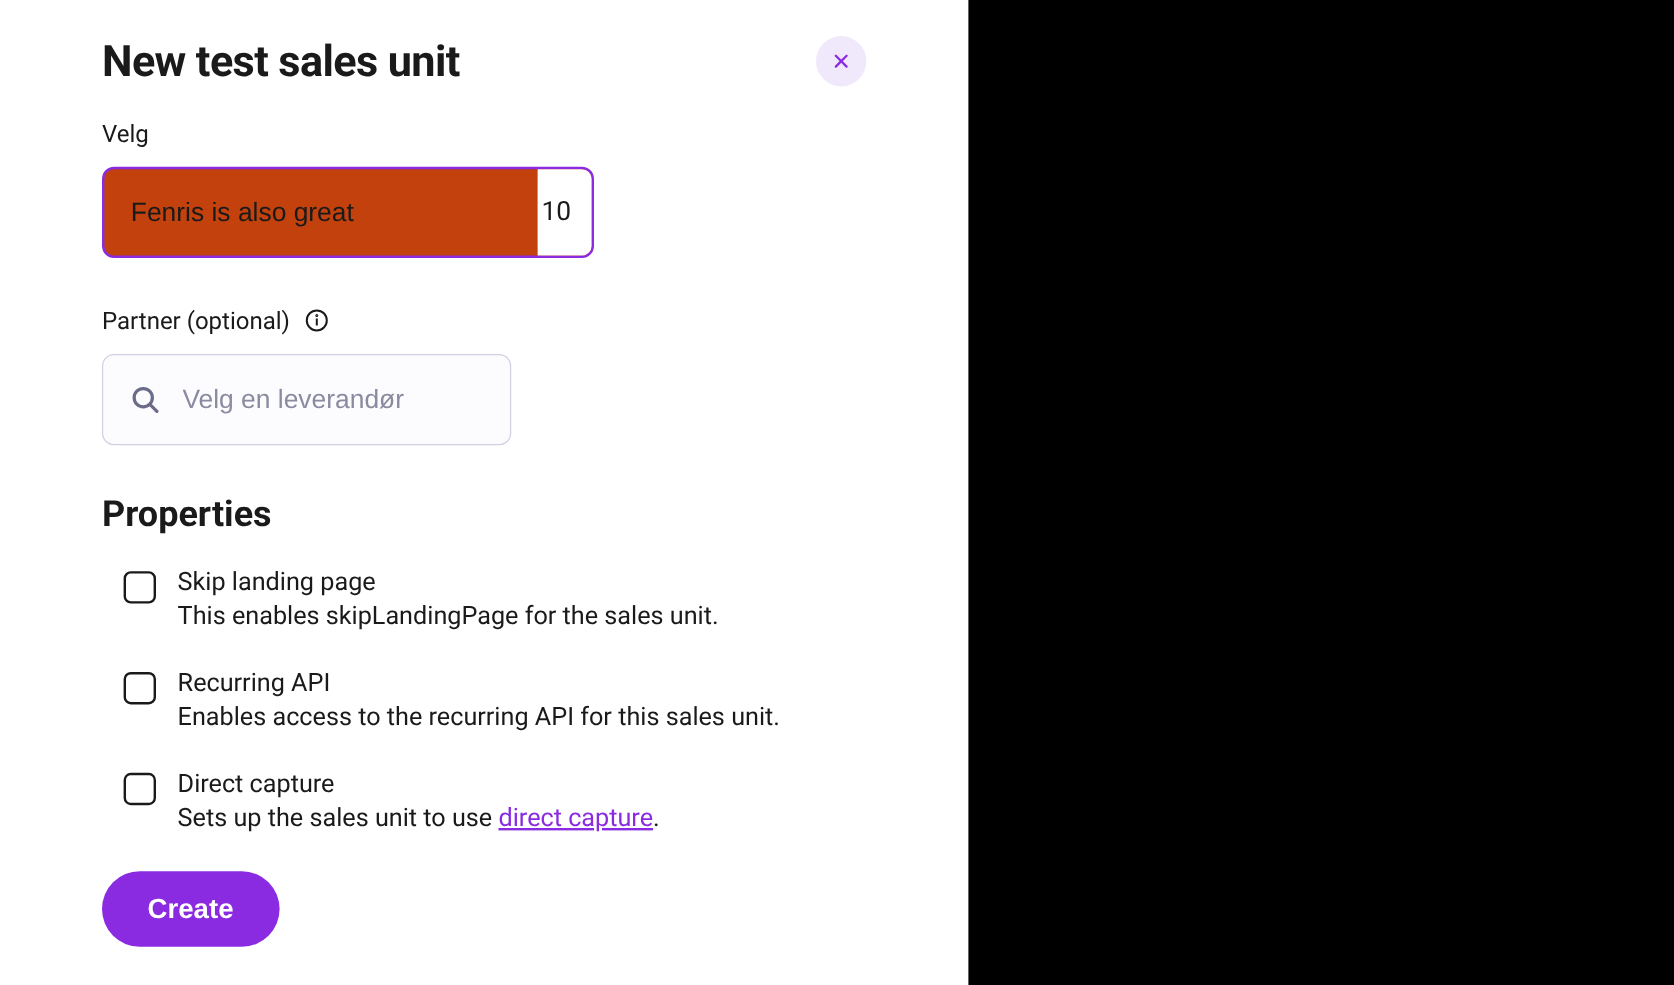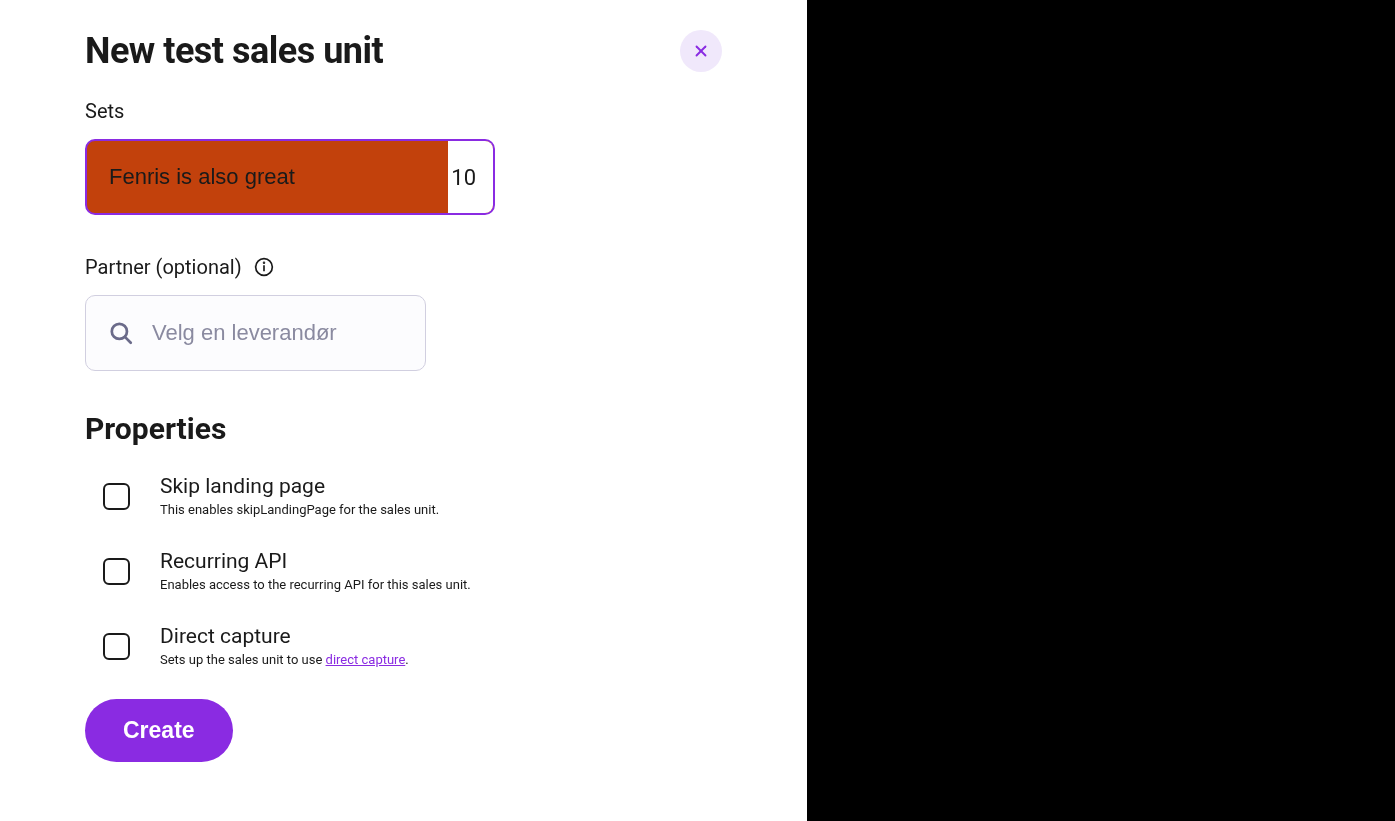--- a/index.html
+++ b/index.html
@@ -130,44 +130,43 @@
     }
     .section-title {
       font-size: 30px;
       font-weight: 700;
       color: #1a1a1a;
       margin-bottom: 28px;
       margin-top: 20px;
     }
     .checkbox-group {
       display: flex;
-      gap: 30px;
+      gap: 18px;
       margin-bottom: 32px;
       padding-left: 18px;
-      align-items: center;
     }
     .checkbox {
       width: 27px;
       height: 27px;
       border: 2px solid #1a1a1a;
       border-radius: 6px;
       flex-shrink: 0;
       cursor: pointer;
       margin-top: 2px;
     }
     .checkbox-content {
       flex: 1;
     }
     .checkbox-label {
       font-size: 21px;
       color: #1a1a1a;
       margin-bottom: 4px;
     }
     .checkbox-desc {
-      font-size: 13px;
+      font-size: 21px;
       color: #1a1a1a;
     }
     .checkbox-desc a {
       color: #8a2be2;
       text-decoration: underline;
     }
     .create-btn {
       background: #8a2be2;
       color: #fff;
       border: none;
@@ -187,21 +186,21 @@
     <h1 class="title">New test sales unit</h1>
     <button class="close-btn">
       <svg viewBox="0 0 24 24" fill="none" stroke="currentColor" stroke-width="2.5" stroke-linecap="round">
         <line x1="6" y1="6" x2="18" y2="18"></line>
         <line x1="18" y1="6" x2="6" y2="18"></line>
       </svg>
     </button>
   </div>
 
   <div class="form-group">
-    <div class="label">Sets</div>
+    <div class="label">Velg</div>
     <div class="name-input-wrapper">
       <input type="text" class="name-input" value="Fenris is also great" style="">
       <div class="name-input-highlight"></div>
       <span class="char-counter">10</span>
     </div>
   </div>
 
   <div class="form-group">
     <div class="label">
       <span>Partner (optional)</span>

